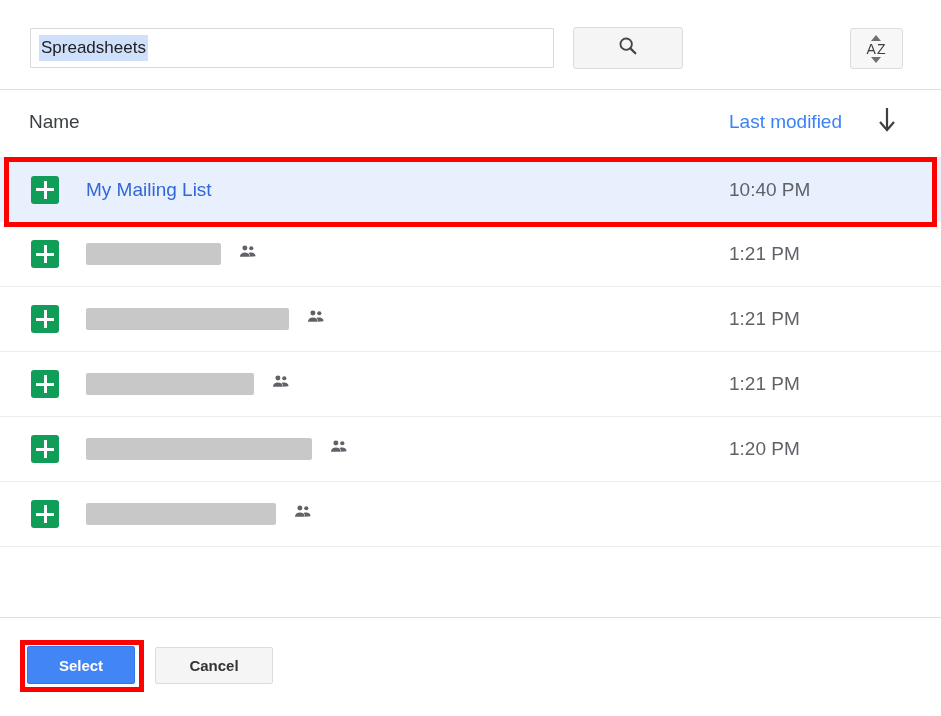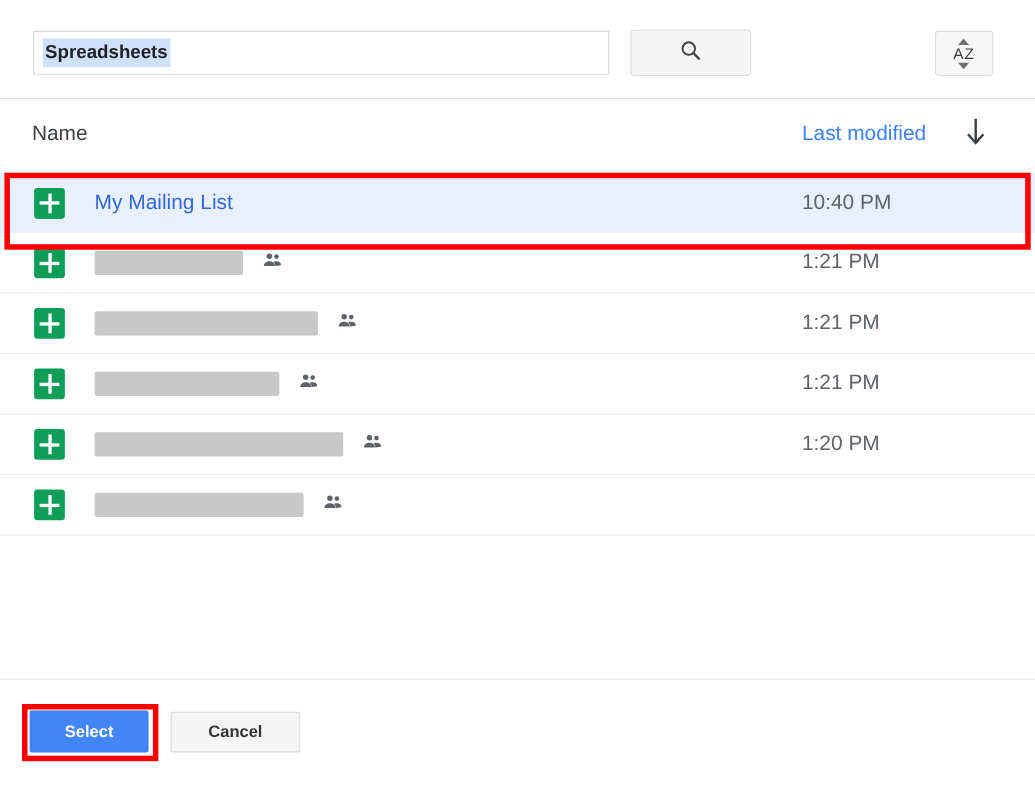--- a/index.html
+++ b/index.html
@@ -42,21 +42,20 @@
     align-items: center;
     padding: 0 8px;
   }
   .search-value {
     font-size: 17px;
     line-height: 24px;
     color: #202124;
     background: #cfe0fb;
     padding: 1px 2px;
     white-space: nowrap;
-    font-weight: bold;
   }
   .search-btn {
     position: absolute;
     left: 573px;
     top: 27px;
     width: 110px;
     height: 42px;
     box-sizing: border-box;
     border: 1px solid #dcdcdc;
     border-radius: 3px;
@@ -136,21 +135,21 @@
     position: absolute;
     left: 0;
     top: 157px;
     width: 941px;
     height: 461px;
     overflow: hidden;
     background: #ffffff;
   }
   .row {
     position: relative;
-    height: 55px;
+    height: 65px;
     box-sizing: border-box;
     border-bottom: 1px solid #ececec;
     display: flex;
     align-items: center;
     background: #ffffff;
   }
   .row.selected {
     background: #e8f0fe;
     border-bottom: none;
   }

